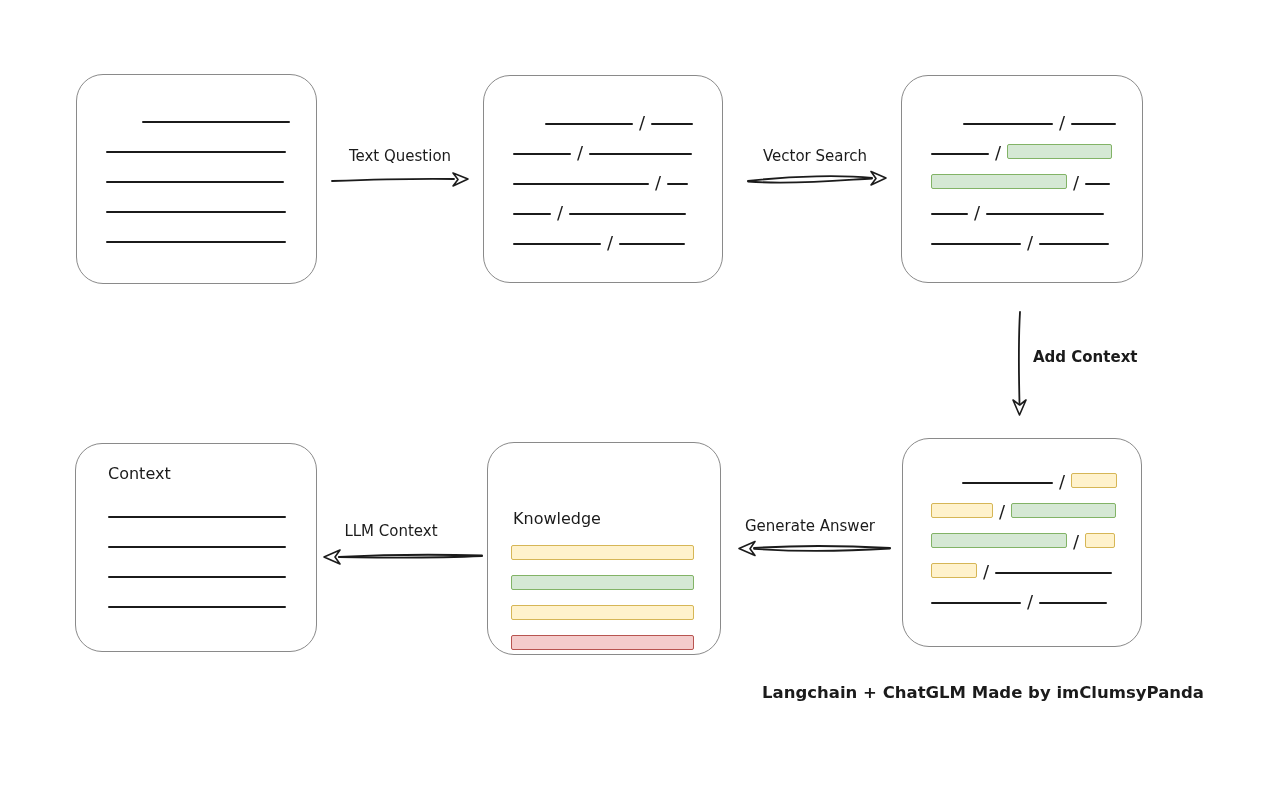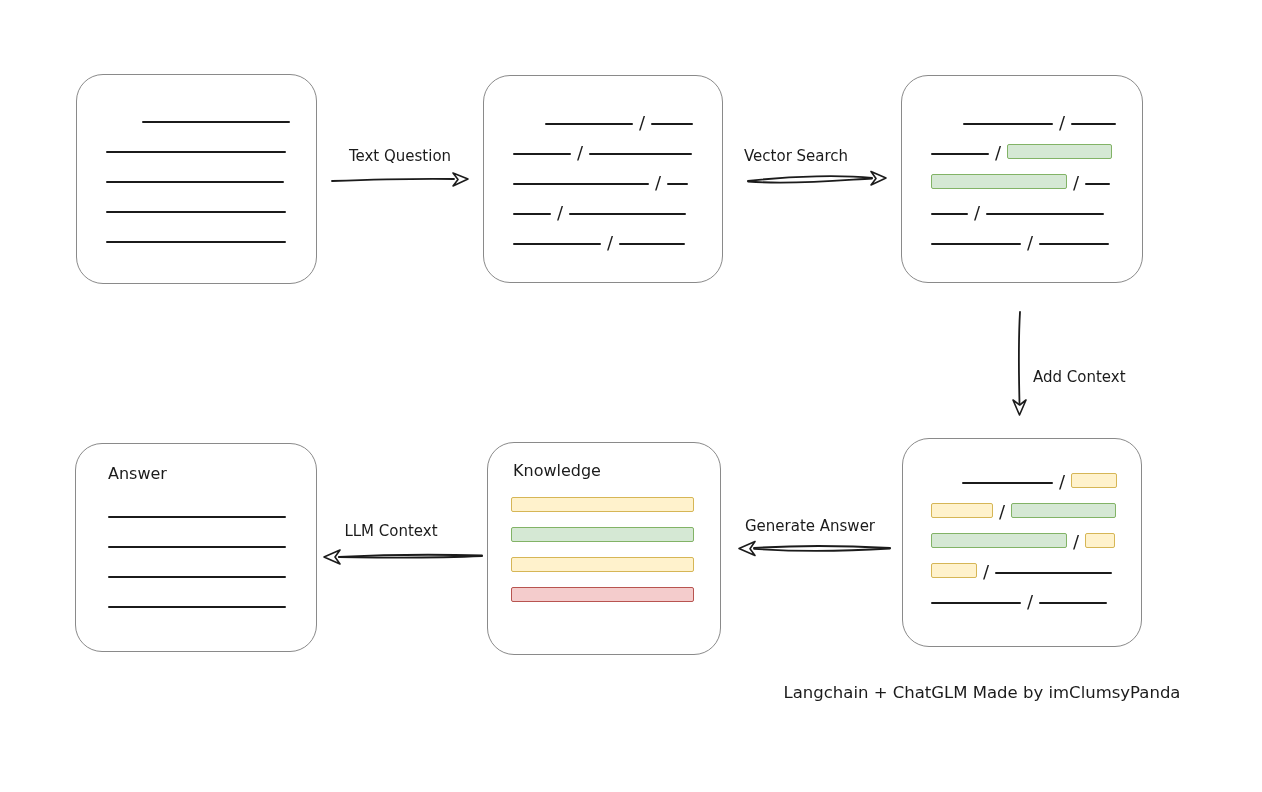--- a/index.html
+++ b/index.html
@@ -74,23 +74,23 @@
     stroke: var(--stroke, #1b1b1b);
     fill: none;
     stroke-width: 1.8;
     stroke-linecap: round;
     stroke-linejoin: round;
   }
   .arrow-svg path.head { fill: #fff; stroke-width: 1.6; }
   .caption {
     position: absolute;
     left: 760px; top: 683px; width: 444px;
-    text-align: center;
+    text-align: right;
     font-size: 16.5px;
-    font-weight: 400;
+    font-weight: 700;
     color: var(--stroke, #1b1b1b);
   }
 </style>
 </head>
 <body>
 
 <div class="canvas">
 
   <div class="box" style="left:76px; top:74px; width:241px; height:210px;">
     <div class="rows" style="padding:35px 26px 0 29px;">
@@ -143,21 +143,21 @@
           <span class="seg-line" style="width: 117px;"></span>
         </div>
         <div class="seg-row">
           <span class="seg-line" style="width: 88px;"></span>
           <span class="seg-slash">/</span>
           <span class="seg-line" style="width: 66px;"></span>
         </div>
       </div>
   </div>
 
-  <div class="arrow-label" style="left:744px; top:147px; width:142px; ">Vector Search</div>
+  <div class="arrow-label" style="left:744px; top:147px; width:142px; text-align:center;">Vector Search</div>
   <svg class="arrow-svg" style="left:744px; top:166px;" width="148" height="26">
     <path d="M4,15 C 50,9.5 100,9 128,12"></path>
     <path d="M4,15.5 C 50,19 100,14 128,12.5"></path>
     <path class="head" d="M127,5.5 L142,12 L127,19 L132,12.5 Z"></path>
   </svg>
 
   <div class="box" style="left:901px; top:75px; width:242px; height:208px;">
     <div class="rows" style="padding:36px 24px 0 29px;">
         <div class="seg-row">
           <span class="seg-space" style="width: 26px;"></span>
@@ -181,21 +181,21 @@
           <span class="seg-line" style="width: 118px;"></span>
         </div>
         <div class="seg-row">
           <span class="seg-line" style="width: 90px;"></span>
           <span class="seg-slash">/</span>
           <span class="seg-line" style="width: 70px;"></span>
         </div>
       </div>
   </div>
 
-  <div class="arrow-label" style="left:1033px; top:368px;">Add Context</div>
+  <div class="arrow-label" style="left:1033px; top:348px;font-weight:bold;">Add Context</div>
   <svg class="arrow-svg" style="left:1007px; top:308px;" width="26" height="112">
     <path d="M13,4 C 11,38 12,72 12.5,95"></path>
     <path class="head" d="M6,92 L12.5,107 L19,92 L12.7,97 Z"></path>
   </svg>
 
   <div class="box" style="left:902px; top:438px; width:240px; height:209px;">
     <div class="rows" style="padding:32px 24px 0 28px;">
         <div class="seg-row">
           <span class="seg-space" style="width: 26px;"></span>
           <span class="seg-line" style="width: 93px;"></span>
@@ -227,21 +227,21 @@
 
   <div class="arrow-label" style="left:736px; top:517px; width:148px; text-align:center;">Generate Answer</div>
   <svg class="arrow-svg" style="left:734px; top:536px;" width="160" height="26">
     <path d="M156,12 C 100,9 50,10 20,12"></path>
     <path d="M156,12.5 C 100,16 50,15 20,12.8"></path>
     <path class="head" d="M21,5.5 L5,12.5 L21,19.5 L16,12.7 Z"></path>
   </svg>
 
   <div class="box" style="left:487px; top:442px; width:234px; height:213px;">
     <div style="padding:18px 0 0 23px;">
-      <div class="box-label" style="margin-left:2px;">Knowledge</div>
+      <div class="box-label" style="margin-left:2px;margin-top:48px;">Knowledge</div>
       <div class="rows" style="margin-top:14px;">
           <div class="seg-row">
             <span class="seg-chunk yellow" style="width: 183px;"></span>
           </div>
           <div class="seg-row">
             <span class="seg-chunk green" style="width: 183px;"></span>
           </div>
           <div class="seg-row">
             <span class="seg-chunk yellow" style="width: 183px;"></span>
           </div>
@@ -256,21 +256,21 @@
 
   <div class="arrow-label" style="left:325px; top:522px; width:132px; text-align:center;">LLM Context</div>
   <svg class="arrow-svg" style="left:318px; top:544px;" width="168" height="26">
     <path d="M164,11.5 C 110,10 60,11 21,12.8"></path>
     <path d="M164,12 C 110,14.5 60,13.5 21,13.2"></path>
     <path class="head" d="M22,6 L6,13 L22,20 L17,13 Z"></path>
   </svg>
 
   <div class="box" style="left:75px; top:443px; width:242px; height:209px;">
     <div style="padding:20px 0 0 32px;">
-      <div class="box-label">Answer</div>
+      <div class="box-label">Context</div>
       <div class="rows" style="margin-top:21px;">
           <div class="seg-row">
             <span class="seg-line" style="width: 178px;"></span>
           </div>
           <div class="seg-row">
             <span class="seg-line" style="width: 178px;"></span>
           </div>
           <div class="seg-row">
             <span class="seg-line" style="width: 178px;"></span>
           </div>

